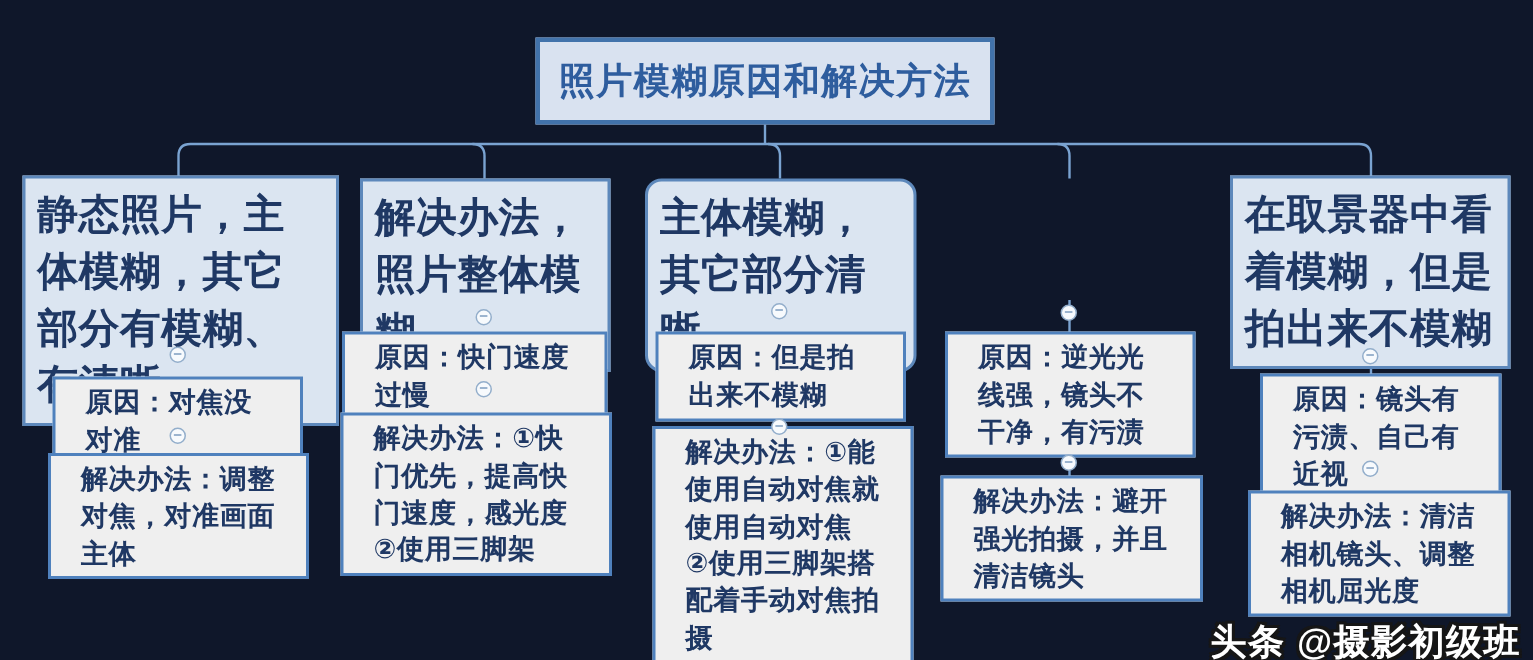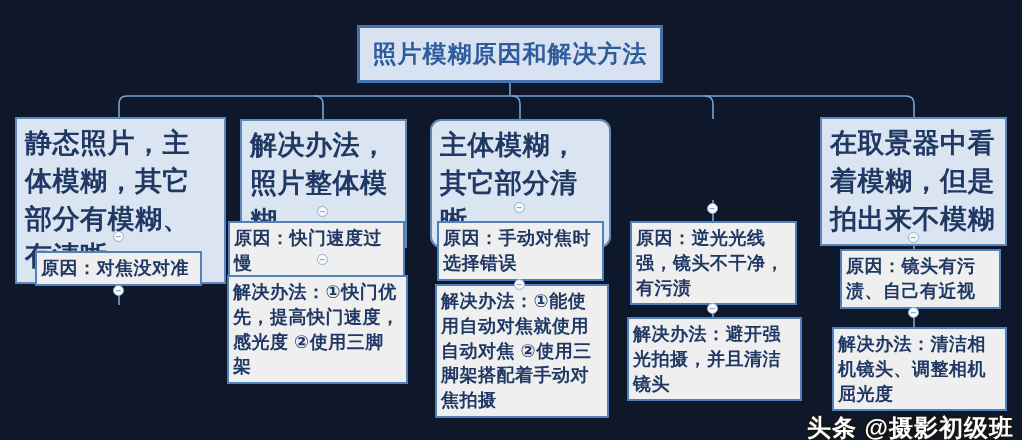--- a/index.html
+++ b/index.html
@@ -14,21 +14,21 @@
     font-size:24px;font-weight:bold;display:flex;align-items:center;justify-content:center;
     letter-spacing:1px;
   }
   .branch{
     background:#dbe5f1;border:2px solid #5d88bb;color:#1f3864;
     font-size:27px;font-weight:bold;line-height:1.4;padding:6px 8px;
     display:flex;align-items:center;letter-spacing:0.5px;
   }
   .child{
     background:#efefef;border:2.5px solid #4f81bd;color:#1f3864;
-    font-size:18px;font-weight:bold;line-height:1.38;padding:3px 4px;
+    font-size:18px;font-weight:bold;line-height:1.38;padding:3px 20px;
     letter-spacing:0.5px;
   }
   .toggle{
     position:absolute;width:11px;height:11px;border-radius:50%;
     background:#f7fafd;border:1px solid #93aecb;color:#8aa6c6;
     font-size:10px;line-height:9px;text-align:center;z-index:3;
     box-sizing:border-box;font-weight:bold;
   }
   .watermark{
     position:absolute;right:8px;top:396px;z-index:4;
@@ -86,40 +86,43 @@
   <div class="node root">
     <span>照片模糊原因和解决方法</span>
   </div>
 
   <div class="node branch b1">
     <span>静态照片，主体模糊，其它部分有模糊、有清晰</span>
   </div>
   <div class="node child c1">
     <span>原因：对焦没对准</span>
   </div>
+  <div class="node child s1">
+    <span>解决办法：调整对焦，对准画面主体</span>
+  </div>
   <div class="toggle" style="left:113px;top:231px;">−</div>
   <div class="toggle" style="left:113px;top:285px;">−</div>
 
   <div class="node branch b2">
     <span>解决办法，照片整体模糊</span>
   </div>
   <div class="node child c2">
     <span>原因：快门速度过慢</span>
   </div>
   <div class="node child s2">
     <span>解决办法：①快门优先，提高快门速度，感光度 ②使用三脚架</span>
   </div>
   <div class="toggle" style="left:317px;top:206px;">−</div>
   <div class="toggle" style="left:317px;top:254px;">−</div>
 
   <div class="node branch b3">
     <span>主体模糊，其它部分清晰</span>
   </div>
   <div class="node child c3">
-    <span>原因：手动对焦时选择错误</span>
+    <span>原因：但是拍出来不模糊</span>
   </div>
   <div class="node child s3">
     <span>解决办法：①能使用自动对焦就使用自动对焦 ②使用三脚架搭配着手动对焦拍摄</span>
   </div>
   <div class="toggle" style="left:514px;top:202px;">−</div>
   <div class="toggle" style="left:514px;top:279px;">−</div>
 
   <div class="node child c4">
     <span>原因：逆光光线强，镜头不干净，有污渍</span>
   </div>

